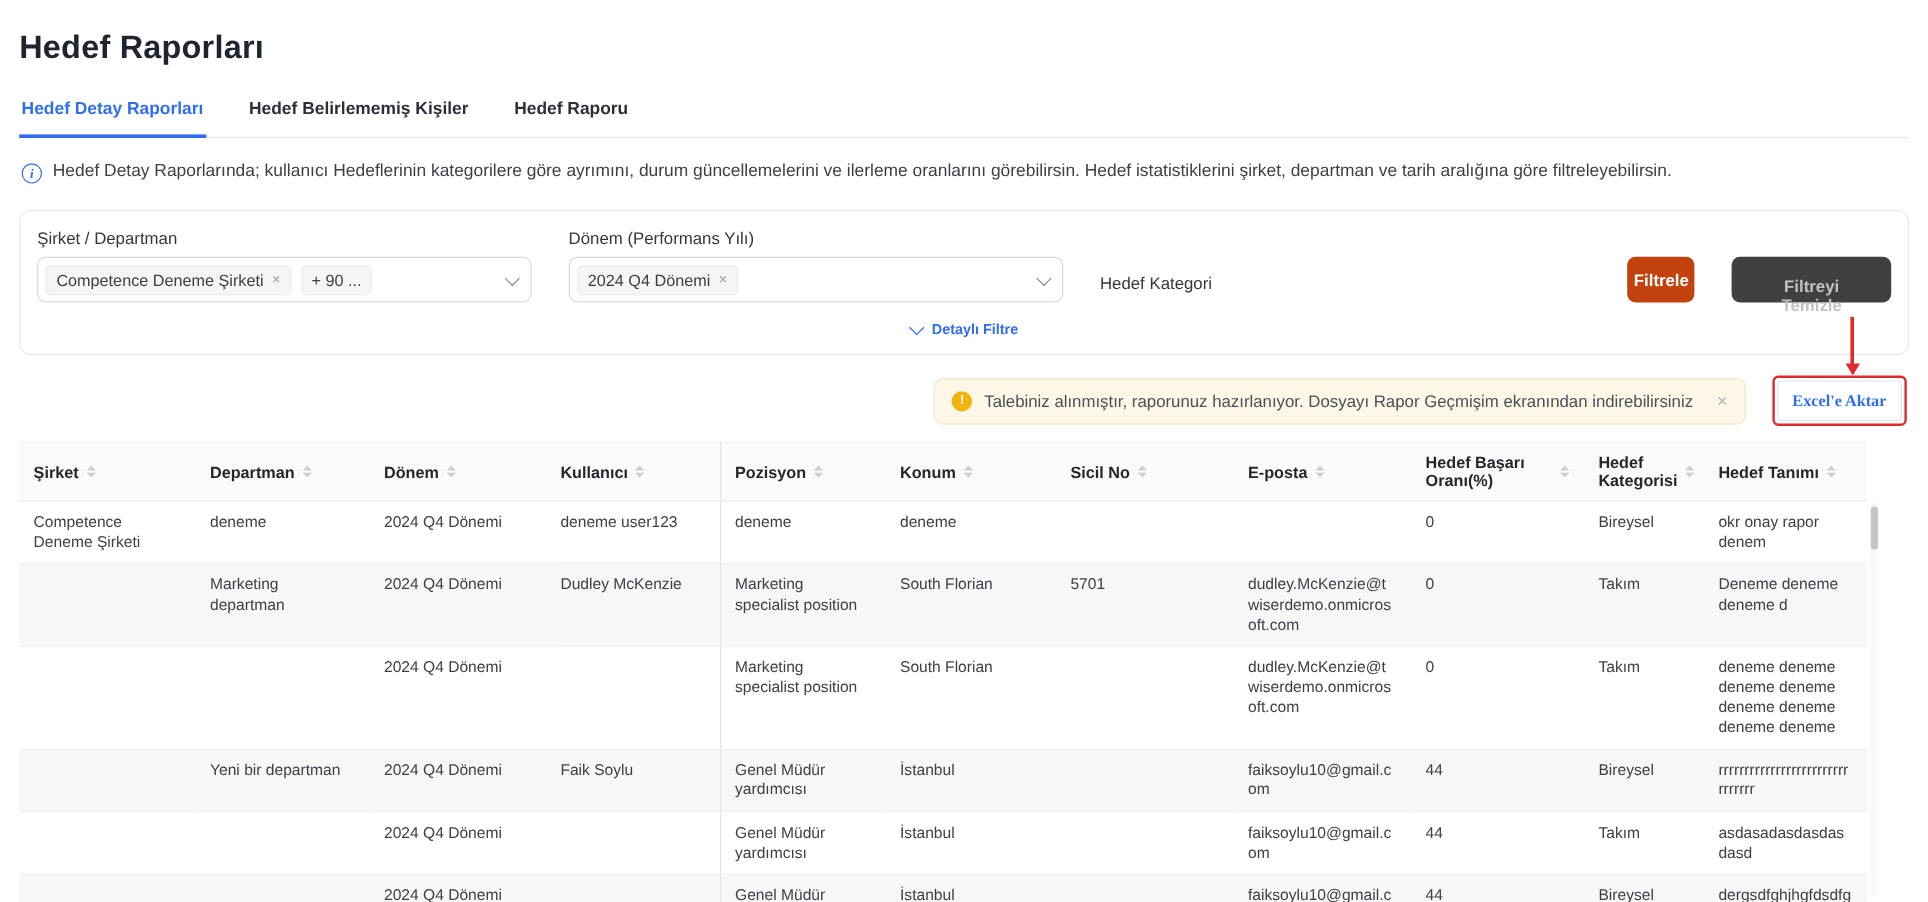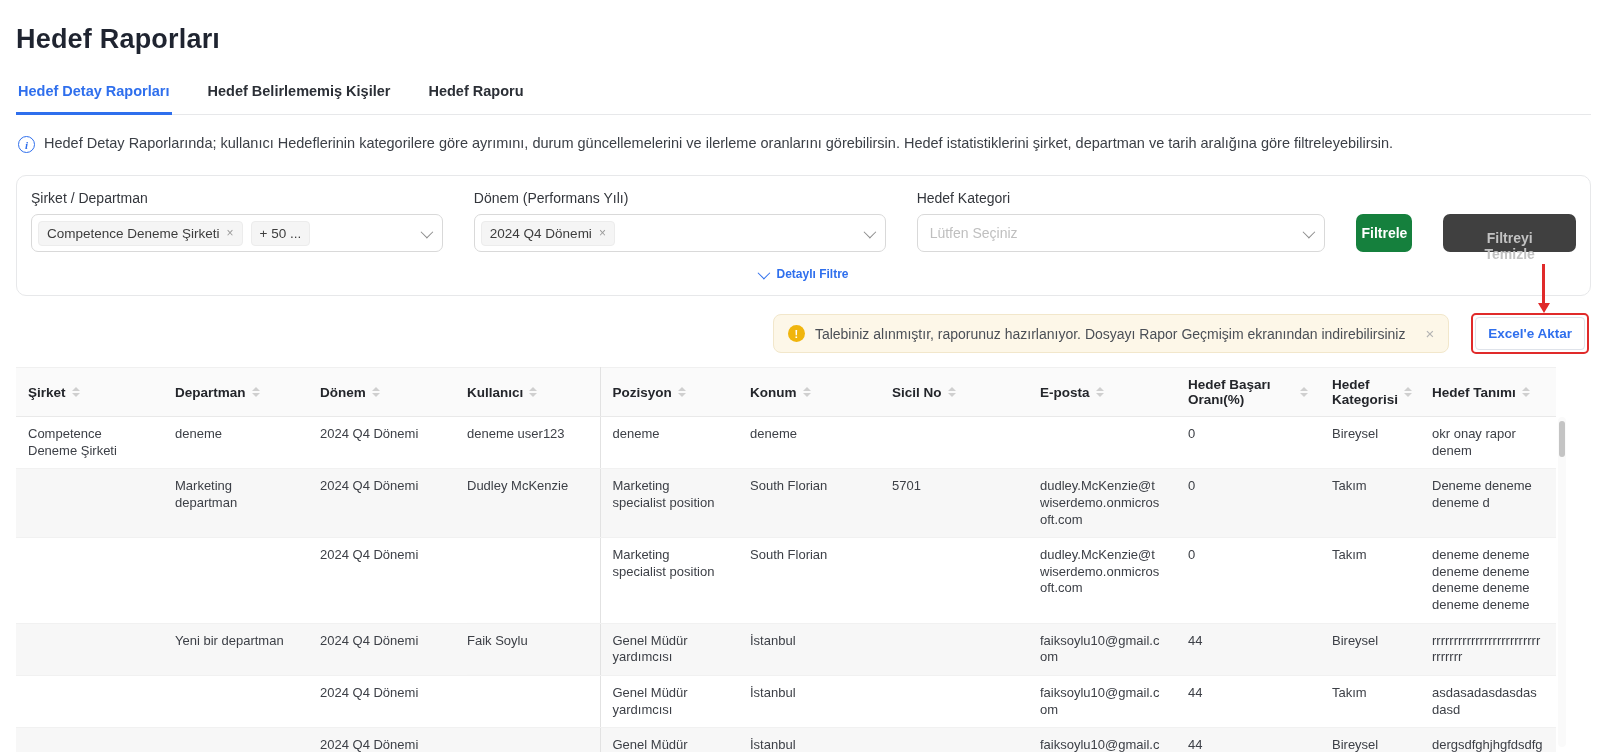--- a/index.html
+++ b/index.html
@@ -24,32 +24,32 @@
   .filter-panel { border: 1px solid #e7e8ea; border-radius: 10px; padding: 14px 14px 8px 14px; }
   .filter-grid { display: flex; align-items: flex-end; gap: 31px; }
   .field-label { font-size: 14px; color: #33363c; margin-bottom: 8px; }
   .select { height: 38px; border: 1px solid #d9d9d9; border-radius: 7px; background: #fff; display: flex; align-items: center; gap: 8px; padding: 0 12px 0 6px; cursor: pointer; }
   .chip { background: #f5f5f5; border: 1px solid #ececec; border-radius: 4px; padding: 4px 8px; font-size: 13.5px; color: #3d3d3d; display: inline-flex; align-items: center; gap: 7px; white-space: nowrap; }
   .chip .x { color: #9b9b9b; font-size: 12px; line-height: 1; cursor: pointer; }
   .placeholder { color: #bfbfbf; font-size: 14px; padding-left: 6px; }
   .chevron { margin-left: auto; width: 9px; height: 9px; border-right: 1.7px solid #8c8c8c; border-bottom: 1.7px solid #8c8c8c; transform: rotate(45deg) translateY(-2px); flex: 0 0 auto; }
   .chevron.blue { border-color: #2f6fed; }
   .btn { height: 38px; border: none; border-radius: 7px; font-size: 14px; font-weight: 700; cursor: pointer; font-family: inherit; }
-  .btn-primary { background: #15803d; color: #fff; padding: 0 5px; }
+  .btn-primary { background: #c2410c; color: #fff; padding: 0 5px; }
   .btn-muted { background: #404040; color: #c2c2c2; padding: 16px 17px; }
   .detail-filter { display: flex; align-items: center; justify-content: center; gap: 9px; color: #2f6fed; font-size: 12px; font-weight: 700; margin: 15px 0 6px 0; cursor: pointer; }
   .detail-filter .chevron { margin-left: 0; }
 
   
   .toolbar { display: flex; justify-content: flex-end; align-items: center; gap: 22px; margin: 17px 2px 13px 0; }
   .toast { background: #fdf7e8; border: 1px solid #f2e7cb; border-radius: 8px; padding: 10px 14px; display: flex; align-items: center; gap: 10px; font-size: 14px; color: #4b4f56; }
   .warn-icon { width: 17px; height: 17px; border-radius: 50%; background: #f0b50d; color: #fff; font-weight: 700; font-size: 11px; display: inline-flex; align-items: center; justify-content: center; flex: 0 0 auto; }
   .toast .close { color: #b3b3b3; font-size: 15px; margin-left: 10px; cursor: pointer; }
   .export-wrap { position: relative; border: 2.5px solid #e02a2a; border-radius: 5px; padding: 2px; background: #fff; }
-  .export-btn { background: #fff; border: 1px solid #dfe3ea; border-radius: 4px; color: #2f6fed; font-weight: 700; font-size: 13.5px; padding: 8px 12px; cursor: pointer; font-family: Liberation Sans, sans-serif; white-space: nowrap; }
+  .export-btn { background: #fff; border: 1px solid #dfe3ea; border-radius: 4px; color: #2f6fed; font-weight: 700; font-size: 13.5px; padding: 8px 12px; cursor: pointer; font-family: Liberation Serif, serif; white-space: nowrap; }
   .annot-arrow { position: absolute; top: -51px; right: 42px; width: 3px; height: 40px; background: #e02a2a; }
   .annot-arrow::after { content: ""; position: absolute; left: -4.5px; bottom: -9px; width: 0; height: 0;
                         border-left: 6px solid transparent; border-right: 6px solid transparent; border-top: 10px solid #e02a2a; }
 
   
   .table-wrap { position: relative; }
   table { width: 1540px; table-layout: fixed; border-collapse: collapse; }
   thead th { background: #fafafa; text-align: left; font-size: 13.5px; font-weight: 700; color: #24262b;
              padding: 9px 12px; border-top: 1px solid #f0f0f0; border-bottom: 1px solid #e9e9e9; vertical-align: middle; cursor: pointer; }
   .th-wrap { display: flex; align-items: center; gap: 6px; }
@@ -88,43 +88,39 @@
     <div class="filter-grid">
 
       <div class="field" style="width:418px">
         <div class="field-label">Şirket / Departman</div>
         <div class="select">
           <span class="chip">
             <span>Competence Deneme Şirketi</span>
             <span class="x">×</span>
           </span>
           <span class="chip">
-            <span>+ 50 ...</span>
+            <span>+ 90 ...</span>
           </span>
           <span class="chevron"></span>
         </div>
       </div>
 
       <div class="field" style="width:418px">
         <div class="field-label">Dönem (Performans Yılı)</div>
         <div class="select">
           <span class="chip">
             <span>2024 Q4 Dönemi</span>
             <span class="x">×</span>
           </span>
           <span class="chevron"></span>
         </div>
       </div>
 
       <div class="field" style="width:415px">
         <div class="field-label">Hedef Kategori</div>
-        <div class="select">
-          <span class="placeholder">Lütfen Seçiniz</span>
-          <span class="chevron"></span>
-        </div>
       </div>
 
       <button class="btn btn-primary">Filtrele</button>
       <button class="btn btn-muted">Filtreyi Temizle</button>
     </div>
 
     <div class="detail-filter">
       <span class="chevron blue"></span>
       <span>Detaylı Filtre</span>
     </div>

